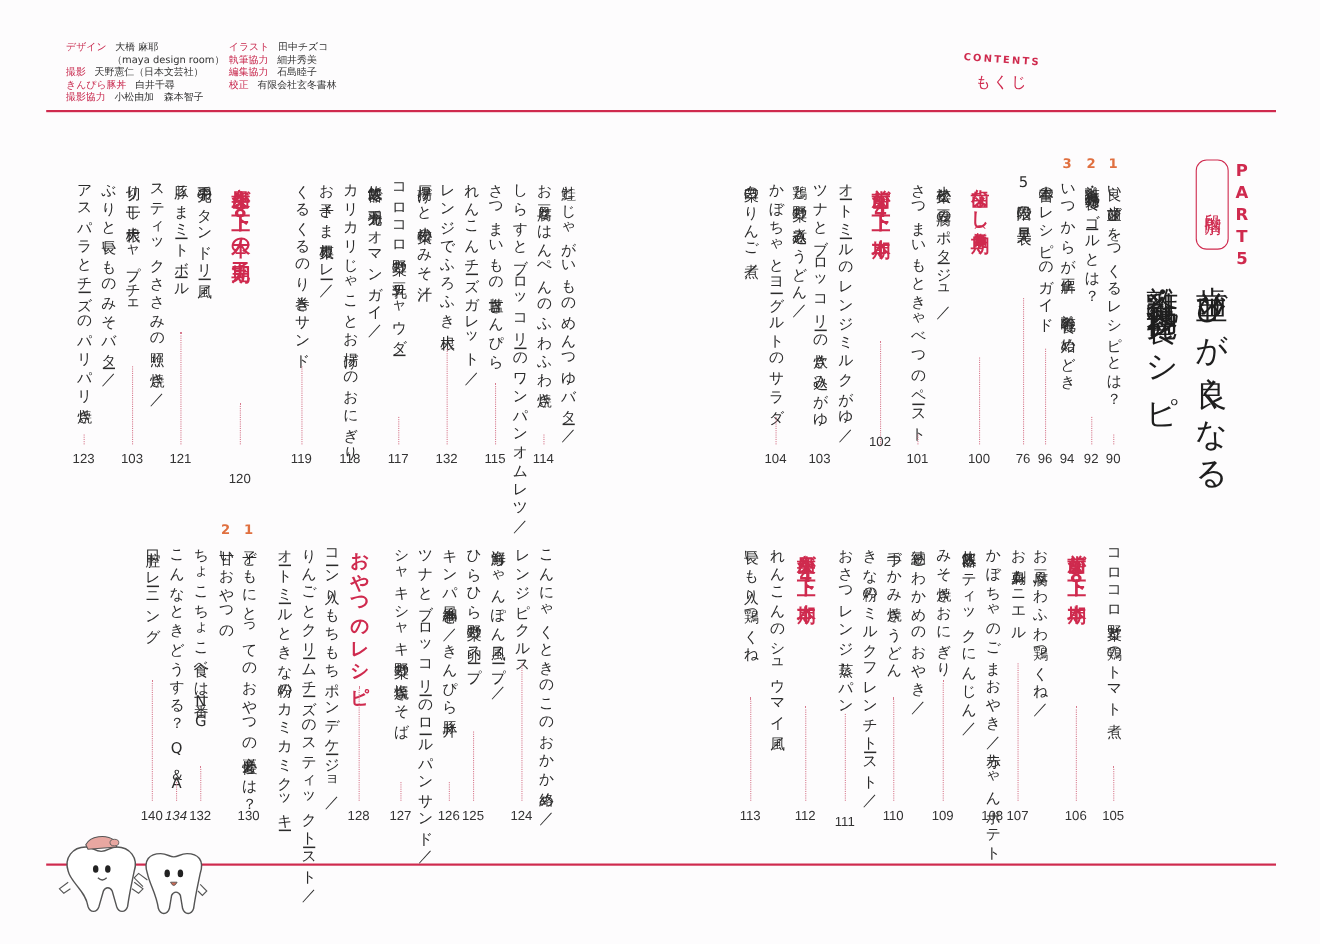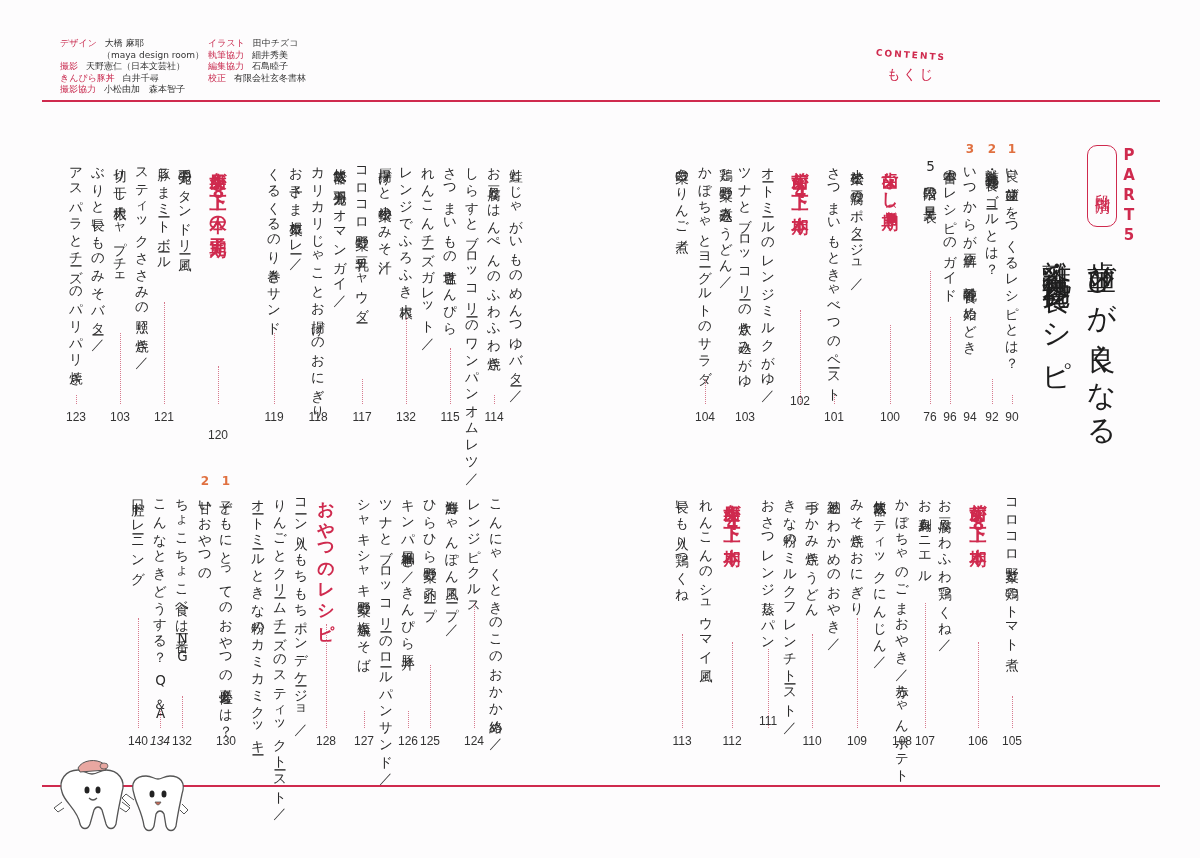--- a/index.html
+++ b/index.html
@@ -214,21 +214,21 @@
     <div class="col-v" style="left: 850px; top: 490px;"><span>みそ焼きおにぎり</span></div>
     <div class="leader" style="left: 857px; top: 618px; height: 110px;"></div>
     <div class="pnum" style="left: 857px; top: 734px;">109</div>
     <div class="col-v" style="left: 827px; top: 490px;"><span>納豆とわかめのおやき／</span></div>
     <div class="col-v" style="left: 805px; top: 490px;"><span>手づかみ焼きうどん</span></div>
     <div class="leader" style="left: 812px; top: 633.5px; height: 94.5px;"></div>
     <div class="pnum" style="left: 812px; top: 734px;">110</div>
     <div class="col-v" style="left: 783px; top: 490px;"><span>きな粉のミルクフレンチトースト／</span></div>
     <div class="col-v" style="left: 761px; top: 490px;"><span>おさつレンジ蒸しパン</span></div>
     <div class="leader" style="left: 768px; top: 649px; height: 79px;"></div>
-    <div class="pnum" style="left: 768px; top: 714px;">111</div>
+    <div class="pnum" style="left: 768px; top: 740px;">111</div>
     <div class="col-v section" style="left: 723.5px; top: 490px;"><span>奥歯が上下4本期</span></div>
     <div class="leader" style="left: 732px; top: 642px; height: 86px;"></div>
     <div class="pnum" style="left: 732px; top: 734px;">112</div>
     <div class="col-v" style="left: 699px; top: 490px;"><span>れんこんのシュウマイ風／</span></div>
     <div class="col-v" style="left: 675px; top: 490px;"><span>長いも入り鶏つくね</span></div>
     <div class="leader" style="left: 682px; top: 633.5px; height: 94.5px;"></div>
     <div class="pnum" style="left: 682px; top: 734px;">113</div>
     <div class="col-v" style="left: 489px; top: 490px;"><span>こんにゃくときのこのおかか絡め／</span></div>
     <div class="col-v" style="left: 467px; top: 490px;"><span>レンジピクルス</span></div>
     <div class="leader" style="left: 474px; top: 602.5px; height: 125.5px;"></div>

